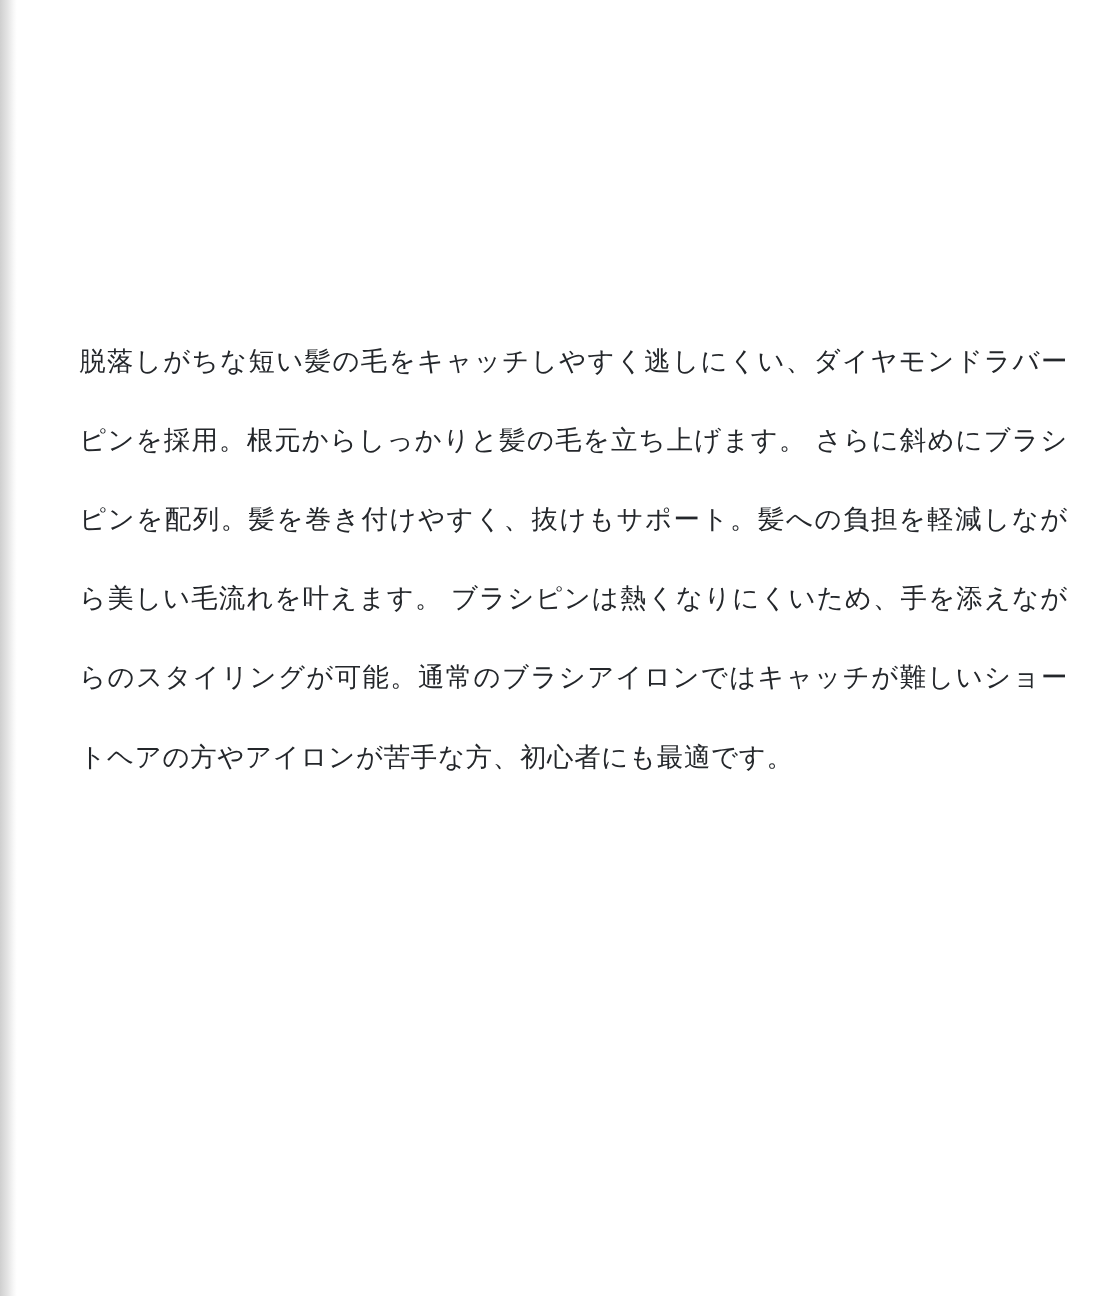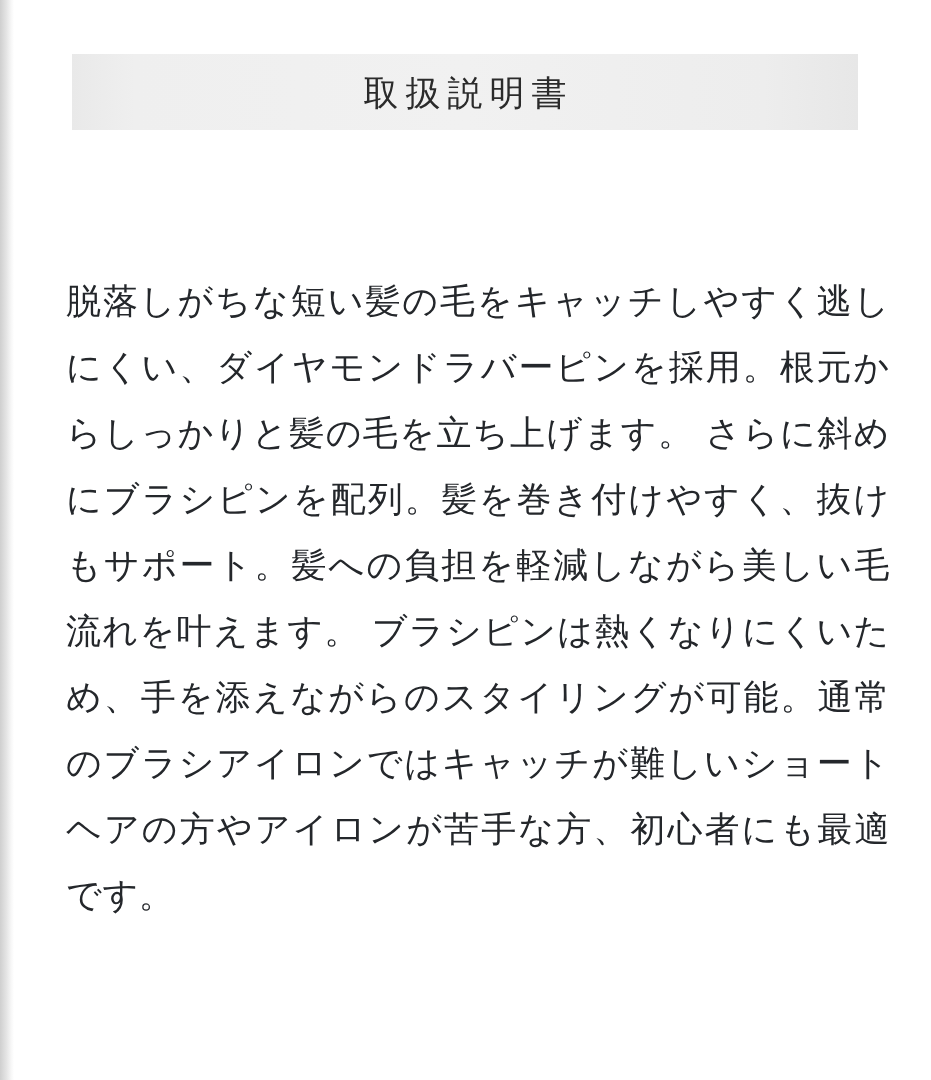--- a/index.html
+++ b/index.html
@@ -59,35 +59,32 @@
     line-height: 1;
     text-indent: 7px;
   }
 
   
   .body-copy {
     position: absolute;
     left: 52px;
     top: 268px;
     width: 824px;
-    font-size: 35px;
+    font-size: 22px;
     line-height: 66px;
     color: #24272b;
     letter-spacing: 0.6px;
     text-align: justify;
     text-justify: inter-character;
     font-weight: 400;
   }
 </style>
 </head>
 <body>
 
 <div class="left-edge"></div>
 
 <div class="page">
 
-  <div class="title-banner">
-    <div class="title-text">取扱説明書</div>
-  </div>
 
   <div class="body-copy">脱落しがちな短い髪の毛をキャッチしやすく逃しにくい、ダイヤモンドラバーピンを採用。根元からしっかりと髪の毛を立ち上げます。 さらに斜めにブラシピンを配列。髪を巻き付けやすく、抜けもサポート。髪への負担を軽減しながら美しい毛流れを叶えます。 ブラシピンは熱くなりにくいため、手を添えながらのスタイリングが可能。通常のブラシアイロンではキャッチが難しいショートヘアの方やアイロンが苦手な方、初心者にも最適です。</div>
 
 </div>
 
 </body></html>

